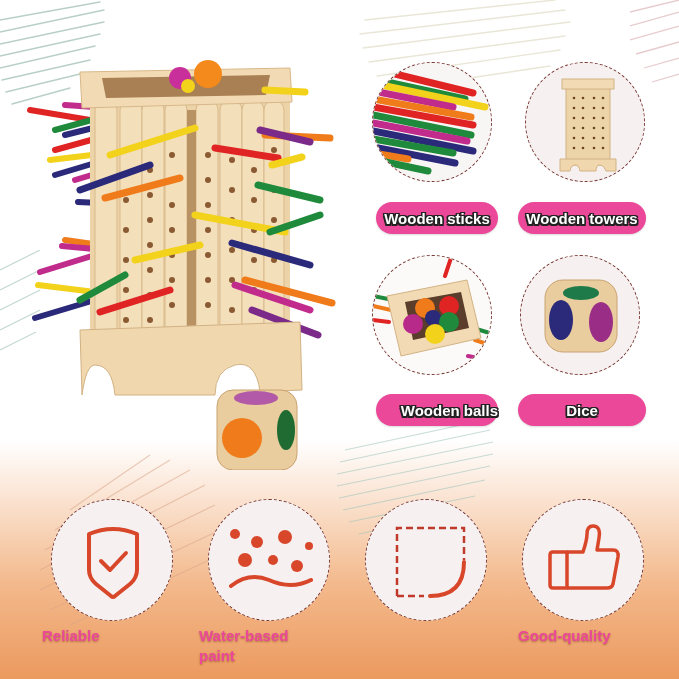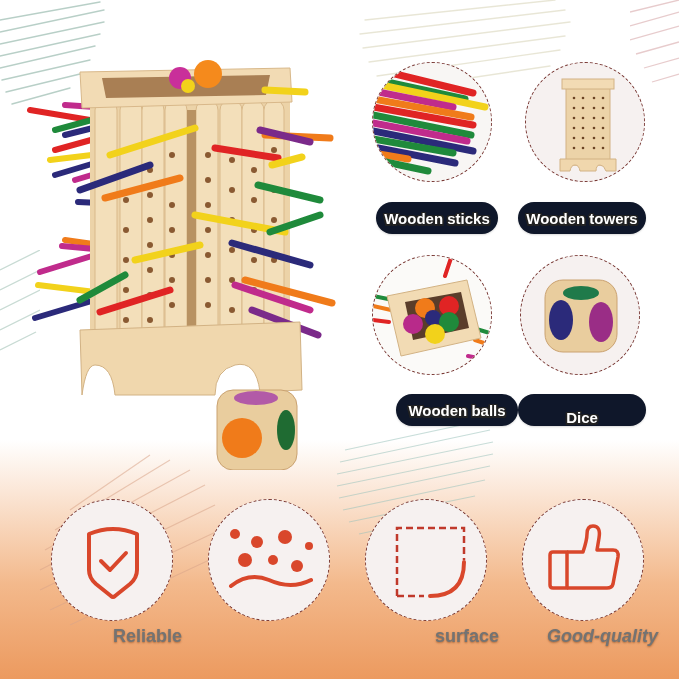--- a/index.html
+++ b/index.html
@@ -1,23 +1,23 @@
 <!DOCTYPE html>
 <html><head>
 <meta charset="utf-8">
 <style>
   html,body{margin:0;padding:0;}
   body{width:679px;height:679px;overflow:hidden;position:relative;background:#ffffff;font-family:"Liberation Sans",sans-serif;}
   .bg-grad{position:absolute;left:0;top:440px;width:679px;height:239px;background:linear-gradient(180deg,#ffffff 0%,#fbe6d6 22%,#f3b98c 60%,#ec9a5f 100%);}
   .hatch{position:absolute;opacity:.55;}
   .circle{position:absolute;border-radius:50%;border:1.5px dashed #7a3a36;background:#f6f1f0;box-sizing:border-box;overflow:hidden;}
-  .pill{position:absolute;height:32px;border-radius:16px;background:#0f172a;display:flex;align-items:center;justify-content:center;box-shadow:0 1px 2px rgba(0,0,0,.15);}
+  .pill{position:absolute;height:32px;border-radius:16px;background:#ec4899;display:flex;align-items:center;justify-content:center;box-shadow:0 1px 2px rgba(0,0,0,.15);}
   .pill span{font-weight:bold;font-size:15px;color:#fff;
     text-shadow:-1.5px -1.5px 0 #222,1.5px -1.5px 0 #222,-1.5px 1.5px 0 #222,1.5px 1.5px 0 #222,0 1.5px 0 #222,0 -1.5px 0 #222,1.5px 0 0 #222,-1.5px 0 0 #222;}
-  .feature-label{position:absolute;width:140px;text-align:right;color:#737373;font-weight:bold;font-size:18px;line-height:20px;text-shadow:0 1px 2px rgba(120,60,20,.55);}
+  .feature-label{position:absolute;width:140px;text-align:left;color:#ec4899;font-weight:bold;font-size:15px;line-height:20px;text-shadow:0 1px 2px rgba(120,60,20,.55);}
   .tower{position:absolute;}
 </style>
 </head>
 <body>
 
 <div class="bg-grad"></div>
 
 <svg class="hatch" style="left:0;top:0" width="110" height="120" viewBox="0 0 110 120">
   <g stroke="#7fa99a" stroke-width="1.4" stroke-linecap="round">
     <line x1="0" y1="20" x2="100" y2="2"></line>
@@ -278,24 +278,24 @@
   </svg>
 </div>
 <div class="circle" style="left:520px;top:255px;width:120px;height:120px;">
   <svg width="120" height="120" viewBox="0 0 120 120">
     <rect x="24" y="24" width="72" height="72" rx="18" fill="#e9cd9e" stroke="#caa271"></rect>
     <ellipse cx="60" cy="37" rx="18" ry="7" fill="#1f7a4a"></ellipse>
     <ellipse cx="40" cy="64" rx="12" ry="20" fill="#2b2a7a"></ellipse>
     <ellipse cx="80" cy="66" rx="12" ry="20" fill="#9a2d86"></ellipse>
   </svg>
 </div>
-<div class="pill" style="left:396px;top:394px;width:122px;">
+<div class="pill" style="left:376px;top:394px;width:122px;justify-content:flex-end;">
   <span>Wooden balls</span>
 </div>
-<div class="pill" style="left:518px;top:394px;width:128px;align-items:flex-end;">
+<div class="pill" style="left:518px;top:394px;width:128px;">
   <span>Dice</span>
 </div>
 
 <div class="circle" style="left:51px;top:499px;width:122px;height:122px;">
   <svg width="122" height="122" viewBox="0 0 122 122">
     <path d="M37 34 Q61 24 85 34 L85 70 Q85 78 78 84 L63 96 Q61 98 59 96 L44 84 Q37 78 37 70 Z" fill="none" stroke="#d9472b" stroke-width="4" stroke-linejoin="round"></path>
     <path d="M49 61 L58 70 L74 53" fill="none" stroke="#d9472b" stroke-width="4" stroke-linecap="round" stroke-linejoin="round"></path>
   </svg>
 </div>
 <div class="circle" style="left:208px;top:499px;width:122px;height:122px;">
@@ -324,19 +324,20 @@
     <path d="M30 52 L44 52 L44 88 L30 88 Q27 88 27 85 L27 55 Q27 52 30 52 Z" fill="none" stroke="#d9472b" stroke-width="3.5" stroke-linejoin="round"></path>
     <path d="M44 52 L60 52 Q64 40 64 34 Q64 26 70 26 Q78 26 76 38 L74 50 L90 50 Q96 50 95 57 L90 84 Q89 88 84 88 L44 88" fill="none" stroke="#d9472b" stroke-width="3.5" stroke-linejoin="round"></path>
   </svg>
 </div>
 
 <div class="feature-label" style="left:42px;top:626px;">
   <div>Reliable</div>
   <div></div>
 </div>
 <div class="feature-label" style="left:199px;top:626px;">
+  <div>Water-based</div>
+  <div>paint</div>
 </div>
 <div class="feature-label" style="left:359px;top:626px;">
-  <div>surface</div>
-</div>
-<div class="feature-label" style="left:518px;top:626px;font-style:italic;">
+</div>
+<div class="feature-label" style="left:518px;top:626px;">
   <div>Good-quality</div>
 </div>
 
 </body></html>

